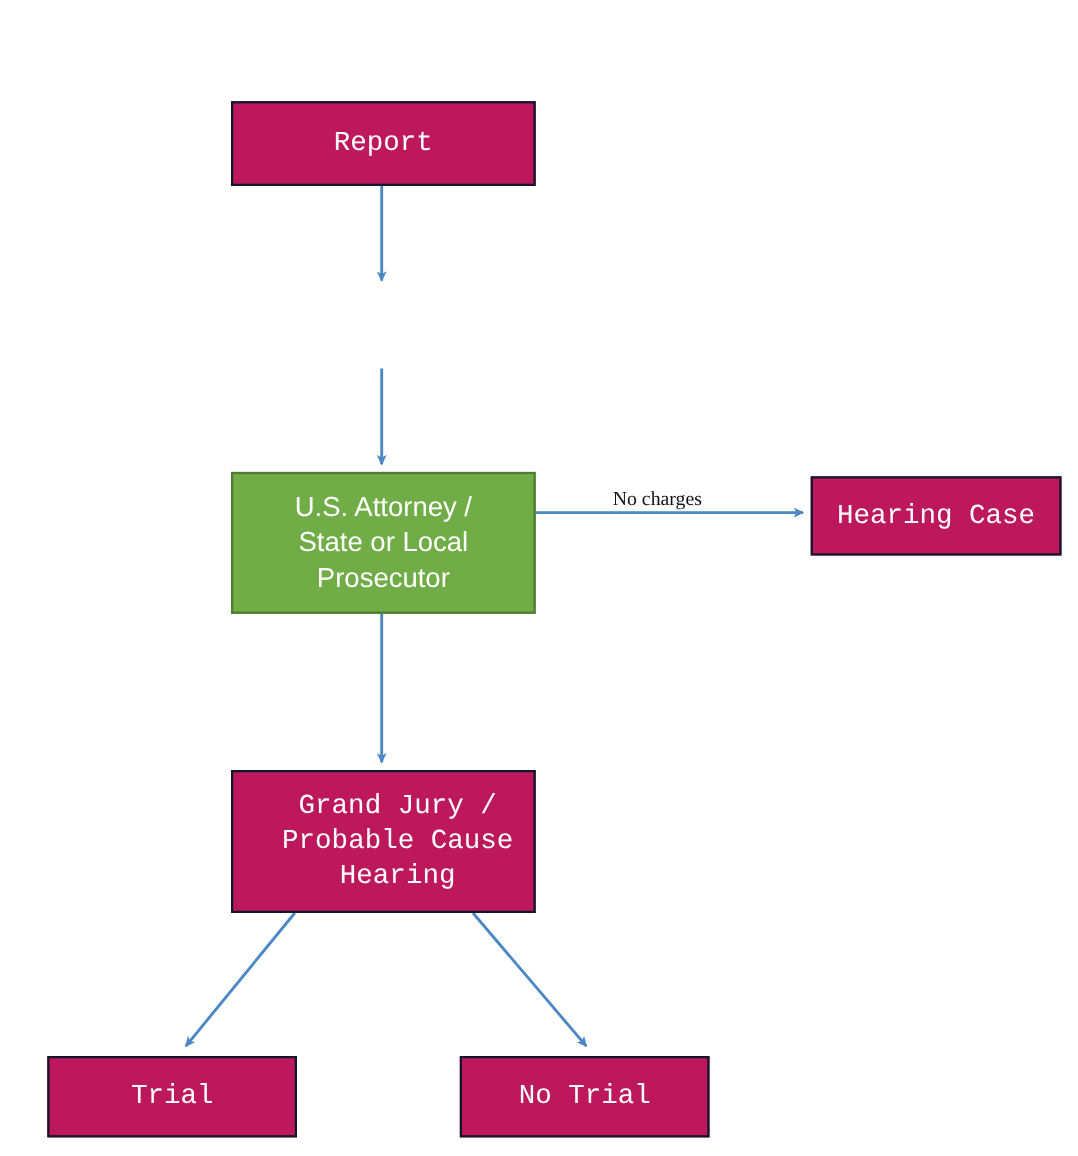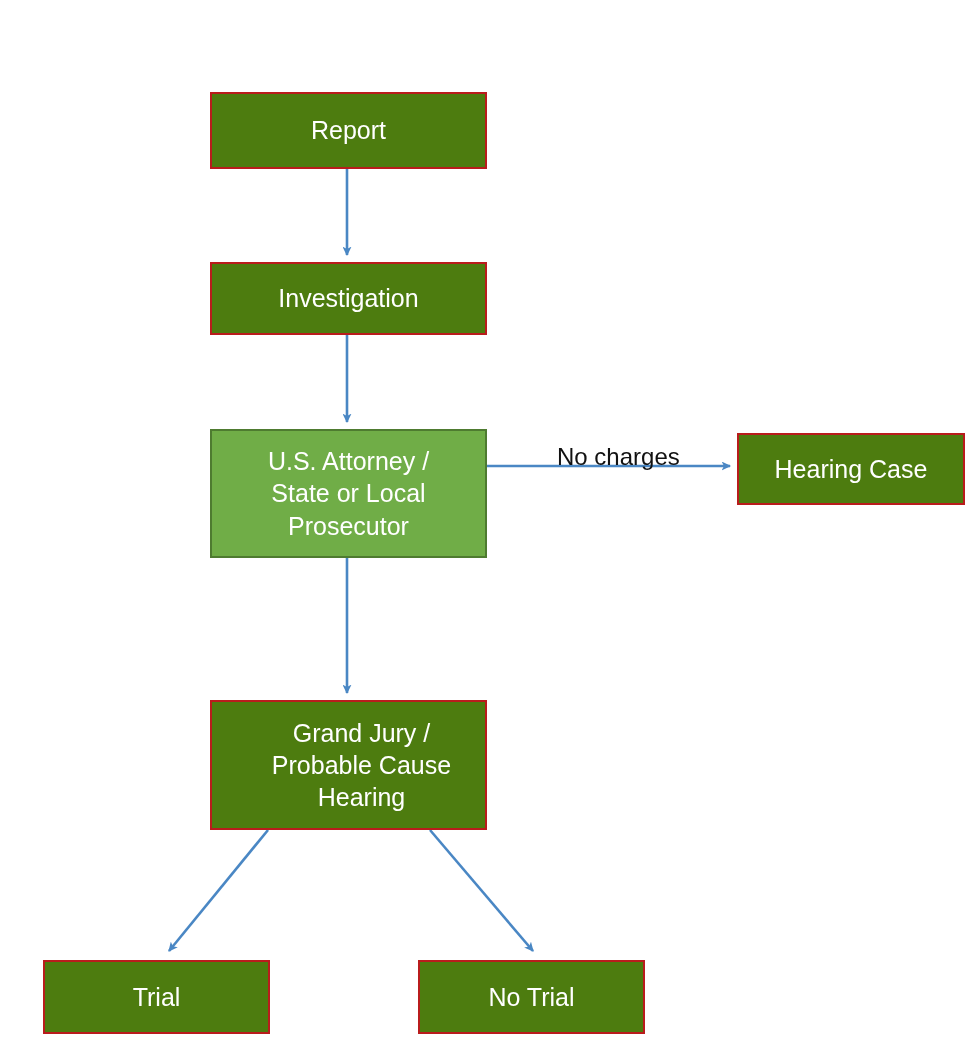--- a/index.html
+++ b/index.html
@@ -47,34 +47,36 @@
     align-items: center;
     justify-content: center;
     text-align: center;
     color: #ffffff;
     font-size: 25px;
     line-height: 1.29;
     padding: 2px 6px;
     white-space: pre-line;
   }
   .node.blue {
-    background: #4d7c0f;
-    border: 2px solid #b91c1c;
+    background: #be185d;
+    border: 2px solid #0f172a;
+    font-family: Liberation Mono, monospace;
   }
   .node.green {
     background: #70AD47;
     border: 2px solid #4E7B30;
   }
   .edge-label {
     position: absolute;
     color: #111111;
-    font-size: 24px;
+    font-size: 18px;
     line-height: 1.45;
     white-space: pre-line;
     text-align: left;
+    font-family: Liberation Serif, serif;
   }
 </style>
 </head>
 <body>
 
 <div id="canvas">
 
 
   <svg id="connectors" viewBox="0 0 980 1051" xmlns="http://www.w3.org/2000/svg">
     <defs>
@@ -105,23 +107,20 @@
 
     <g>
       <line x1="430" y1="830" x2="533" y2="951" stroke="#4A87C4" stroke-width="2.6" marker-end="url(#ah)"></line>
     </g>
   </svg>
 
   <div class="node blue" style="left:210px; top:92px; width:277px; height:77px;">
     <span>Report</span>
   </div>
 
-  <div class="node blue" style="left:210px; top:262px; width:277px; height:73px;">
-    <span>Investigation</span>
-  </div>
 
   <div class="node green" style="left:210px; top:429px; width:277px; height:129px;">
     <span>U.S. Attorney /
 State or Local
 Prosecutor</span>
   </div>
 
   <div class="node blue" style="left:737px; top:433px; width:228px; height:72px;">
     <span>Hearing Case</span>
   </div>

